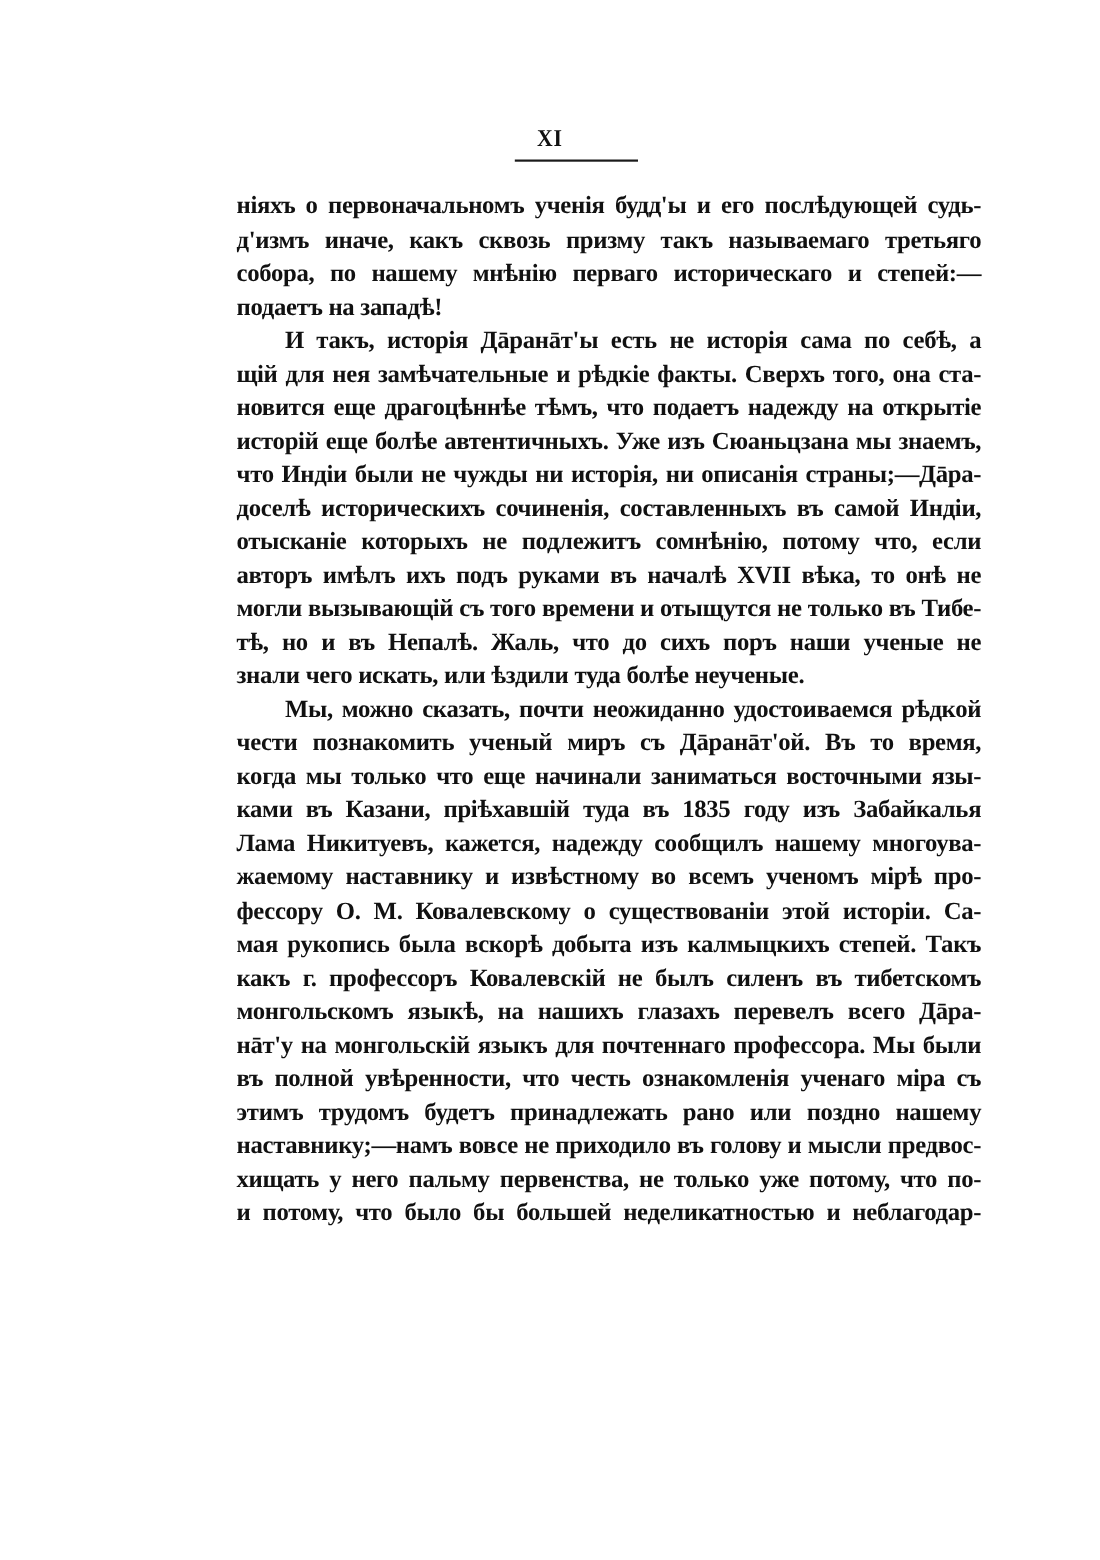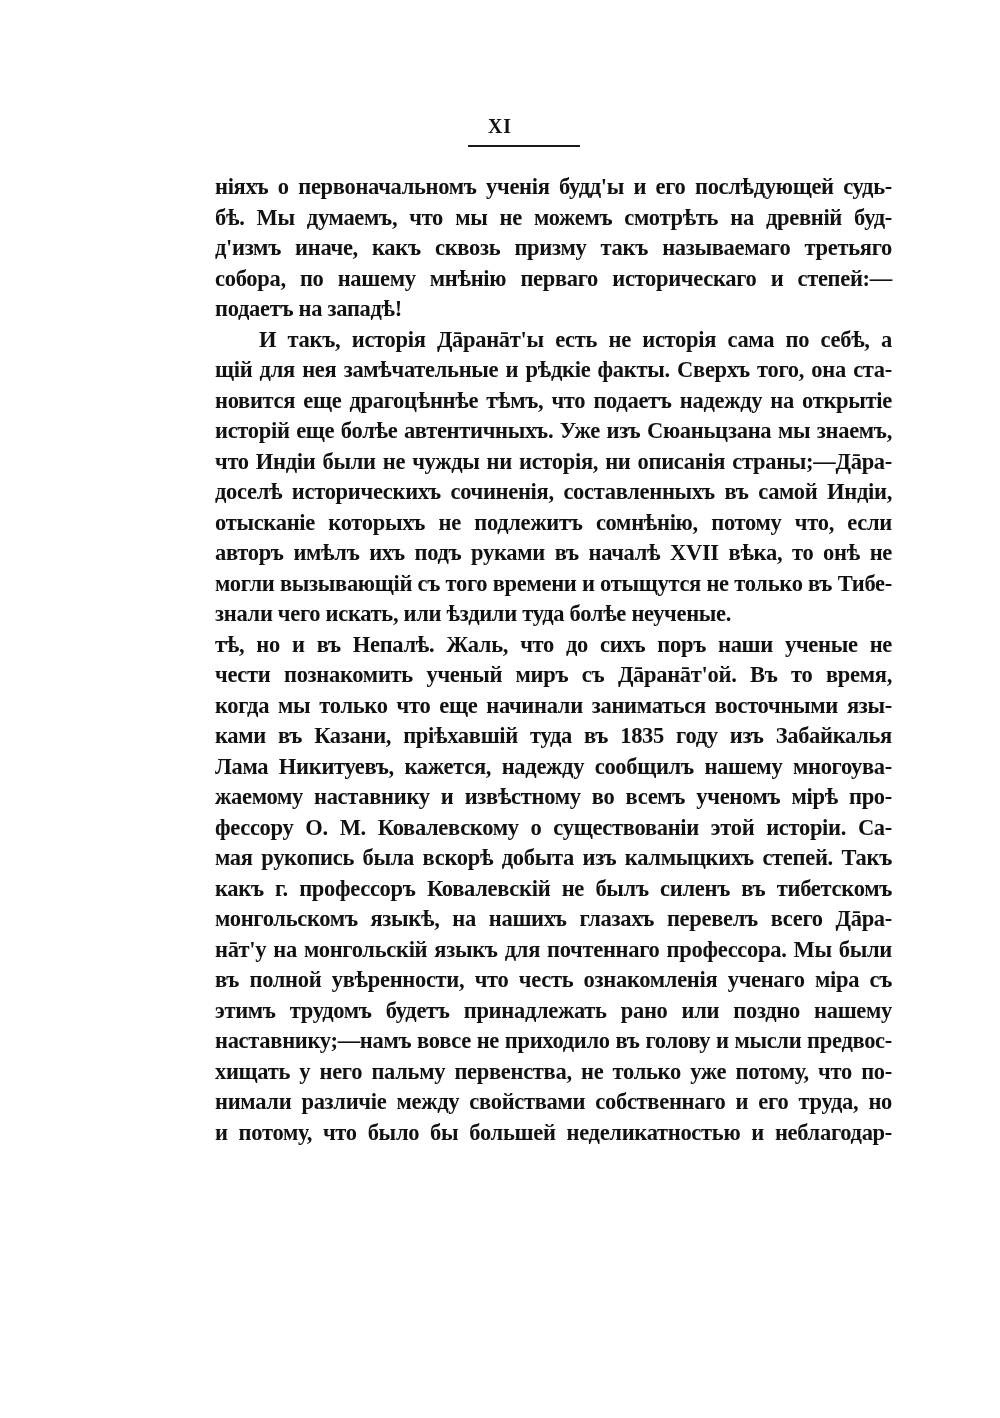--- a/index.html
+++ b/index.html
@@ -53,51 +53,50 @@
 </head>
 <body>
 
 <div class="page-number">XI</div>
 <div class="header-rule"></div>
 
 <div class="text-body">
 
   <div class="paragraph">
     <div class="line">ніяхъ о первоначальномъ ученія будд'ы и его послѣдующей судь-</div>
-    <div class="line">бѣ. Мы думаемъ, что мы не можемъ смотрѣть на древній буд-</div>
     <div class="line">д'измъ иначе, какъ сквозь призму такъ называемаго третьяго</div>
     <div class="line">собора, по нашему мнѣнію перваго историческаго и степей:—</div>
     <div class="line last">подаетъ на западѣ!</div>
   </div>
 
   <div class="paragraph">
     <div class="line indent">И такъ, исторія Дāранāт'ы есть не исторія сама по себѣ, а</div>
     <div class="line">щій для нея замѣчательные и рѣдкіе факты. Сверхъ того, она ста-</div>
     <div class="line">новится еще драгоцѣннѣе тѣмъ, что подаетъ надежду на открытіе</div>
     <div class="line">исторій еще болѣе автентичныхъ. Уже изъ Сюаньцзана мы знаемъ,</div>
     <div class="line">что Индіи были не чужды ни исторія, ни описанія страны;—Дāра-</div>
     <div class="line">доселѣ историческихъ сочиненія, составленныхъ въ самой Индіи,</div>
     <div class="line">отысканіе которыхъ не подлежитъ сомнѣнію, потому что, если</div>
     <div class="line">авторъ имѣлъ ихъ подъ руками въ началѣ XVII вѣка, то онѣ не</div>
     <div class="line">могли вызывающій съ того времени и отыщутся не только въ Тибе-</div>
+    <div class="line">тѣ, но и въ Непалѣ. Жаль, что до сихъ поръ наши ученые не</div>
     <div class="line last">знали чего искать, или ѣздили туда болѣе неученые.</div>
-    <div class="line">тѣ, но и въ Непалѣ. Жаль, что до сихъ поръ наши ученые не</div>
   </div>
 
   <div class="paragraph">
+    <div class="line indent">Мы, можно сказать, почти неожиданно удостоиваемся рѣдкой</div>
     <div class="line">чести познакомить ученый миръ съ Дāранāт'ой. Въ то время,</div>
     <div class="line">когда мы только что еще начинали заниматься восточными язы-</div>
     <div class="line">ками въ Казани, пріѣхавшій туда въ 1835 году изъ Забайкалья</div>
     <div class="line">Лама Никитуевъ, кажется, надежду сообщилъ нашему многоува-</div>
     <div class="line">жаемому наставнику и извѣстному во всемъ ученомъ мірѣ про-</div>
     <div class="line">фессору О. М. Ковалевскому о существованіи этой исторіи. Са-</div>
     <div class="line">мая рукопись была вскорѣ добыта изъ калмыцкихъ степей. Такъ</div>
     <div class="line">какъ г. профессоръ Ковалевскій не былъ силенъ въ тибетскомъ</div>
     <div class="line">монгольскомъ языкѣ, на нашихъ глазахъ перевелъ всего Дāра-</div>
     <div class="line">нāт'у на монгольскій языкъ для почтеннаго профессора. Мы были</div>
     <div class="line">въ полной увѣренности, что честь ознакомленія ученаго міра съ</div>
     <div class="line">этимъ трудомъ будетъ принадлежать рано или поздно нашему</div>
     <div class="line">наставнику;—намъ вовсе не приходило въ голову и мысли предвос-</div>
     <div class="line">хищать у него пальму первенства, не только уже потому, что по-</div>
-    <div class="line">нимали различіе между свойствами собственнаго и его труда, но</div>
     <div class="line">и потому, что было бы большей неделикатностью и неблагодар-</div>
   </div>
 </div>
 
 </body></html>

